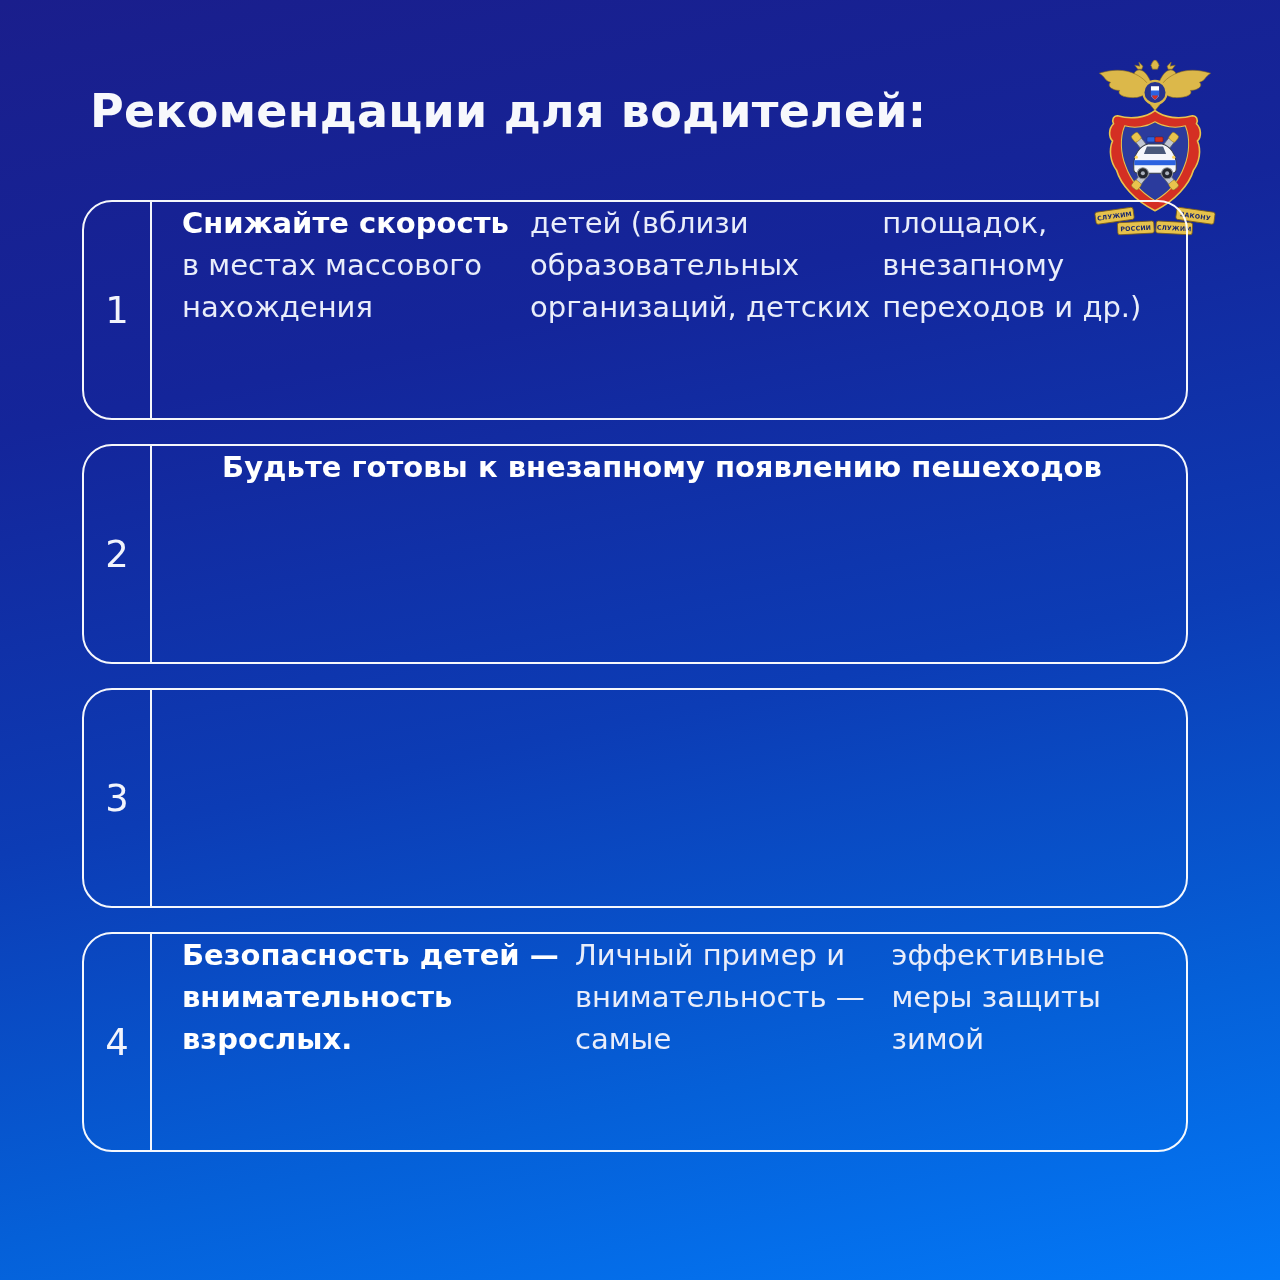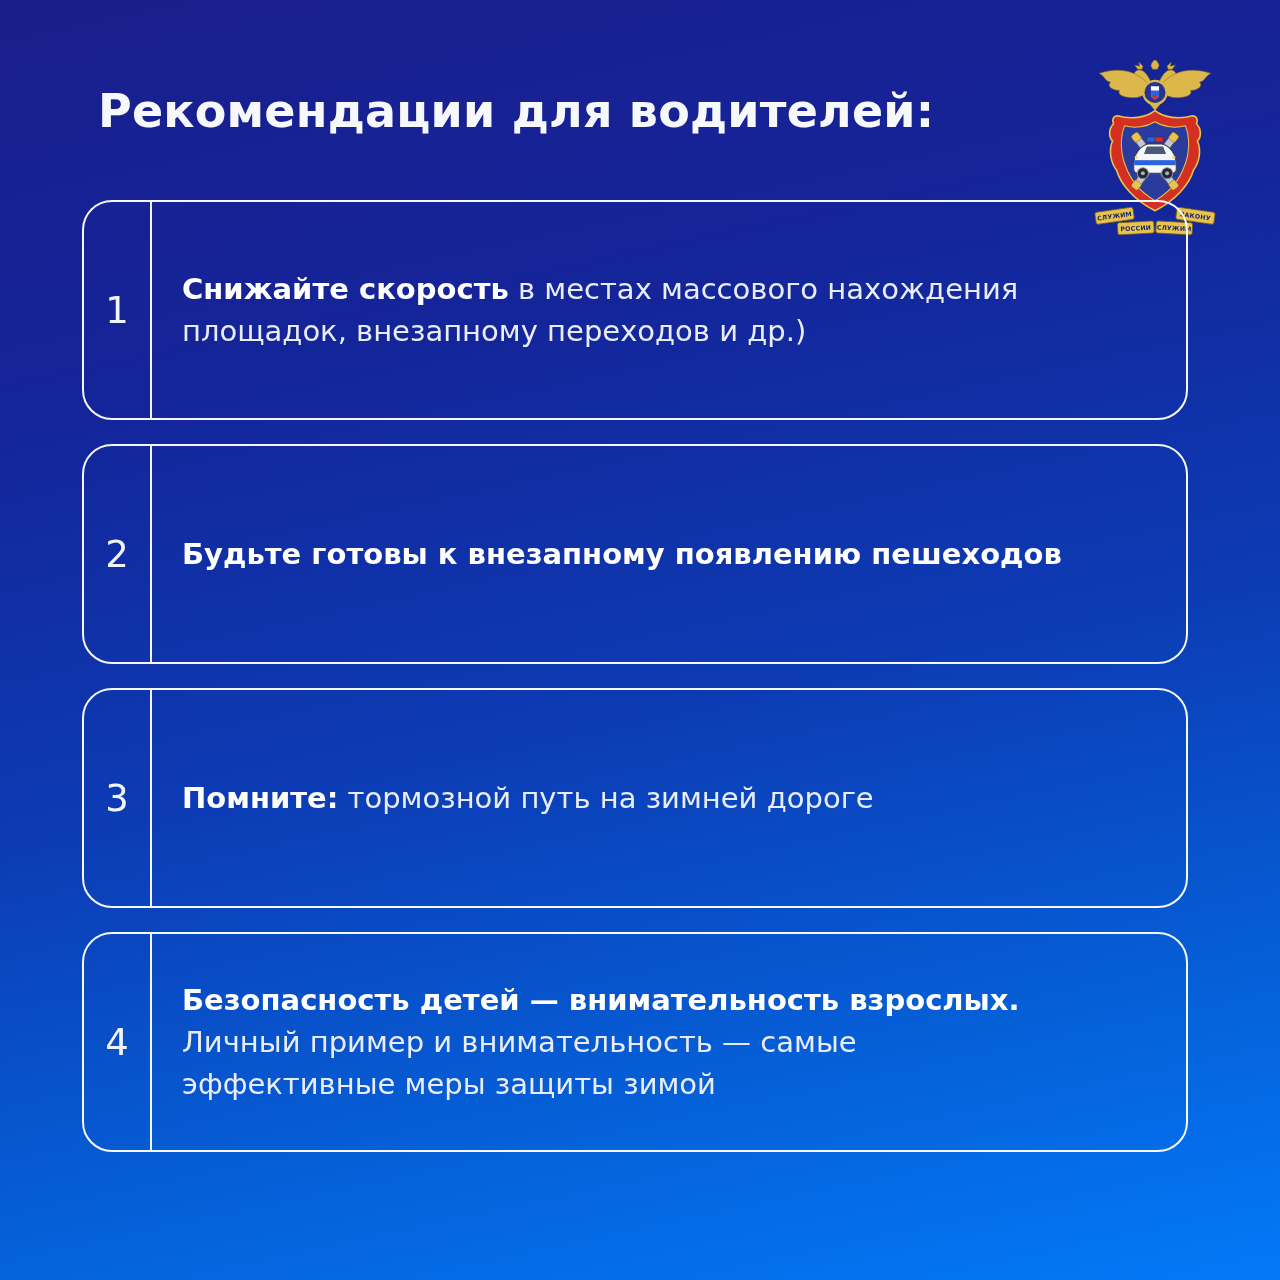--- a/index.html
+++ b/index.html
@@ -16,21 +16,20 @@
 
   .page-title {
     position: absolute;
     left: 90px;
     top: 84px;
     font-size: 46px;
     font-weight: 700;
     letter-spacing: 0.2px;
     color: #f7f8fc;
     white-space: nowrap;
-    margin-left: 8px;
   }
 
   .emblem {
     position: absolute;
     left: 1092px;
     top: 52px;
     width: 126px;
     height: 186px;
   }
 
@@ -60,21 +59,21 @@
     align-items: center;
     justify-content: center;
     font-size: 37px;
     font-weight: 400;
     color: #f2f4fc;
   }
 
   .card-body {
     flex: 1;
     display: flex;
-    flex-direction: column;
+    flex-direction: row;
     justify-content: center;
     padding: 0 44px 0 30px;
     font-size: 29px;
     line-height: 42px;
     font-weight: 400;
     color: #e9edfa;
   }
 
   .card-line { min-height: 42px; }
   .card-line .b { font-weight: 700; color: #ffffff; }
@@ -186,35 +185,35 @@
       </g>
     </g>
   </svg>
 
   <div class="cards">
 
     <div class="card">
       <div class="card-number">1</div>
       <div class="card-body">
         <div class="card-line"><span class="b">Снижайте скорость</span><span> в местах массового нахождения</span></div>
+        <div class="card-line"><span>детей (вблизи образовательных организаций, детских</span></div>
         <div class="card-line"><span>площадок, внезапному переходов и др.)</span></div>
       </div>
     </div>
 
     <div class="card">
       <div class="card-number">2</div>
       <div class="card-body">
         <div class="card-line"><span class="b">Будьте готовы к внезапному появлению пешеходов</span></div>
       </div>
     </div>
 
     <div class="card">
       <div class="card-number">3</div>
       <div class="card-body">
-        <div class="card-line"><span class="b">Помните:</span><span> тормозной путь на зимней дороге</span></div>
       </div>
     </div>
 
     <div class="card">
       <div class="card-number">4</div>
       <div class="card-body">
         <div class="card-line"><span class="b">Безопасность детей — внимательность взрослых.</span></div>
         <div class="card-line"><span>Личный пример и внимательность — самые</span></div>
         <div class="card-line"><span>эффективные меры защиты зимой</span></div>
       </div>

